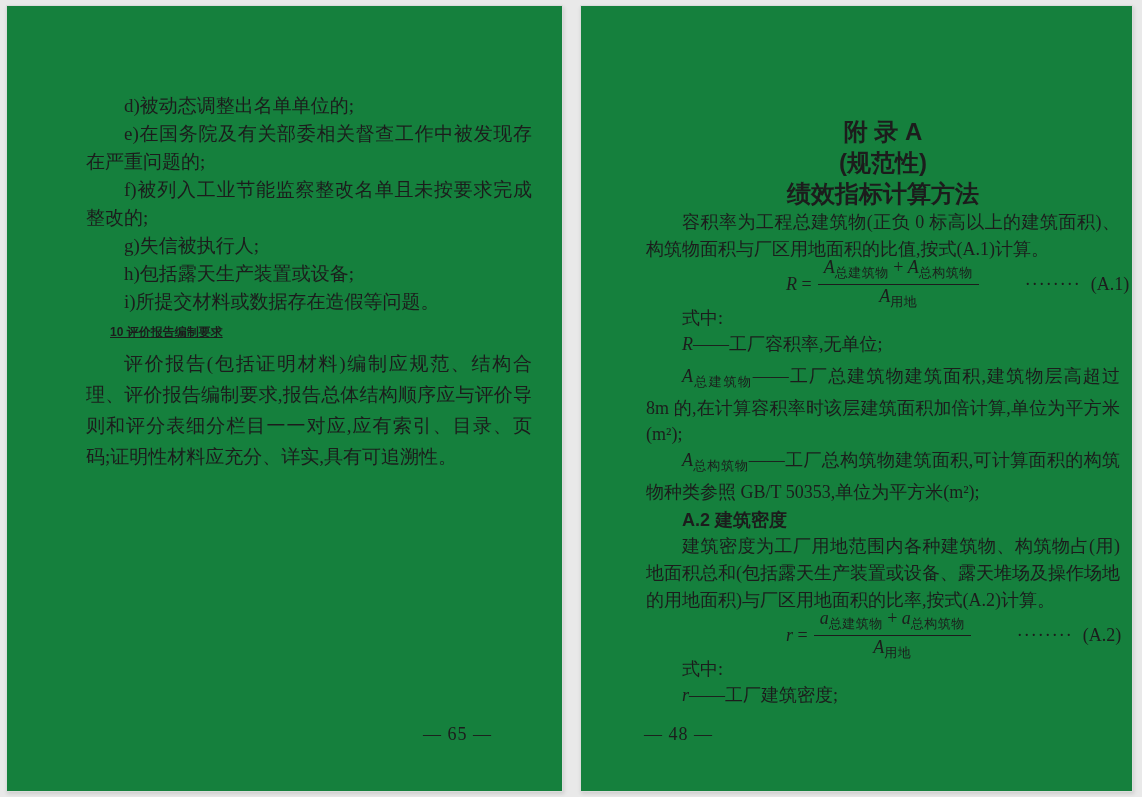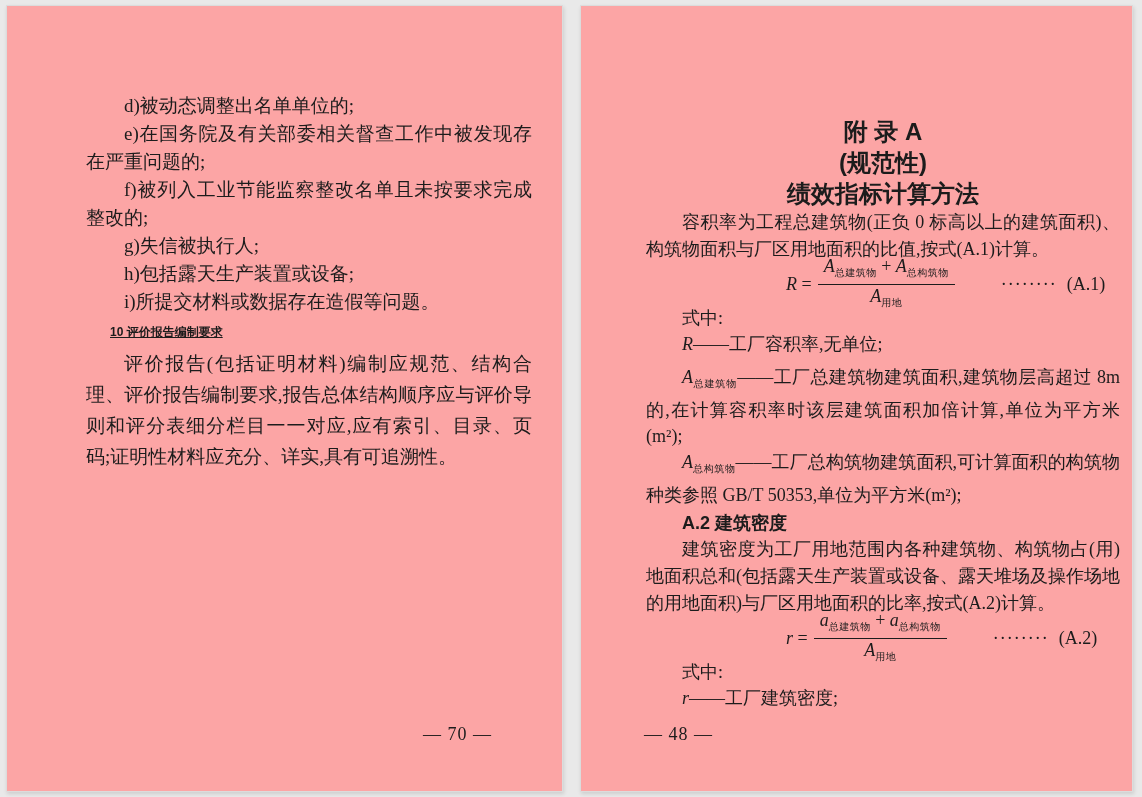--- a/index.html
+++ b/index.html
@@ -13,21 +13,21 @@
   .canvas {
     position: relative;
     width: 1142px;
     height: 797px;
     background: #e9e9e9;
   }
   .page {
     position: absolute;
     top: 5px;
     height: 787px;
-    background: #fca5a5;
+    background: #15803d;
     border: 1px solid #dcdcdc;
     box-shadow: 1px 2px 4px rgba(0,0,0,0.12);
   }
   .page-left  { left: 6px;   width: 557px; }
   .page-right { left: 580px; width: 553px; }
 
   
   .page-left .content {
     padding: 86px 30px 0 79px;
     font-size: 19px;
@@ -74,21 +74,21 @@
   .a-heading.second { margin-top: 2px; }
   .intro { text-indent: 2em; line-height: 27px; }
   .where { text-indent: 2em; }
   .def { text-indent: 2em; }
 
   .sym {
     font-family: "Liberation Serif", "DejaVu Serif", serif;
     font-style: italic;
   }
   .ssub {
-    font-size: 10px;
+    font-size: 13px;
     font-style: normal;
     vertical-align: -4px;
     letter-spacing: 0.5px;
   }
 
   
   .formula {
     display: flex;
     align-items: center;
     height: 42px;
@@ -142,21 +142,21 @@
     <div class="content">
       <p class="list-item">d)被动态调整出名单单位的;</p>
       <p class="list-item">e)在国务院及有关部委相关督查工作中被发现存在严重问题的;</p>
       <p class="list-item">f)被列入工业节能监察整改名单且未按要求完成整改的;</p>
       <p class="list-item">g)失信被执行人;</p>
       <p class="list-item">h)包括露天生产装置或设备;</p>
       <p class="list-item">i)所提交材料或数据存在造假等问题。</p>
       <p class="sec-heading">10  评价报告编制要求</p>
       <p class="body-para">评价报告(包括证明材料)编制应规范、结构合理、评价报告编制要求,报告总体结构顺序应与评价导则和评分表细分栏目一一对应,应有索引、目录、页码;证明性材料应充分、详实,具有可追溯性。</p>
     </div>
-    <div class="page-number">— 70 —</div>
+    <div class="page-number">— 65 —</div>
   </div>
 
   <div class="page page-right">
     <div class="content">
 
       <div class="appendix-title">
         <div>附 录 A</div>
         <div>(规范性)</div>
         <div>绩效指标计算方法</div>
       </div>

